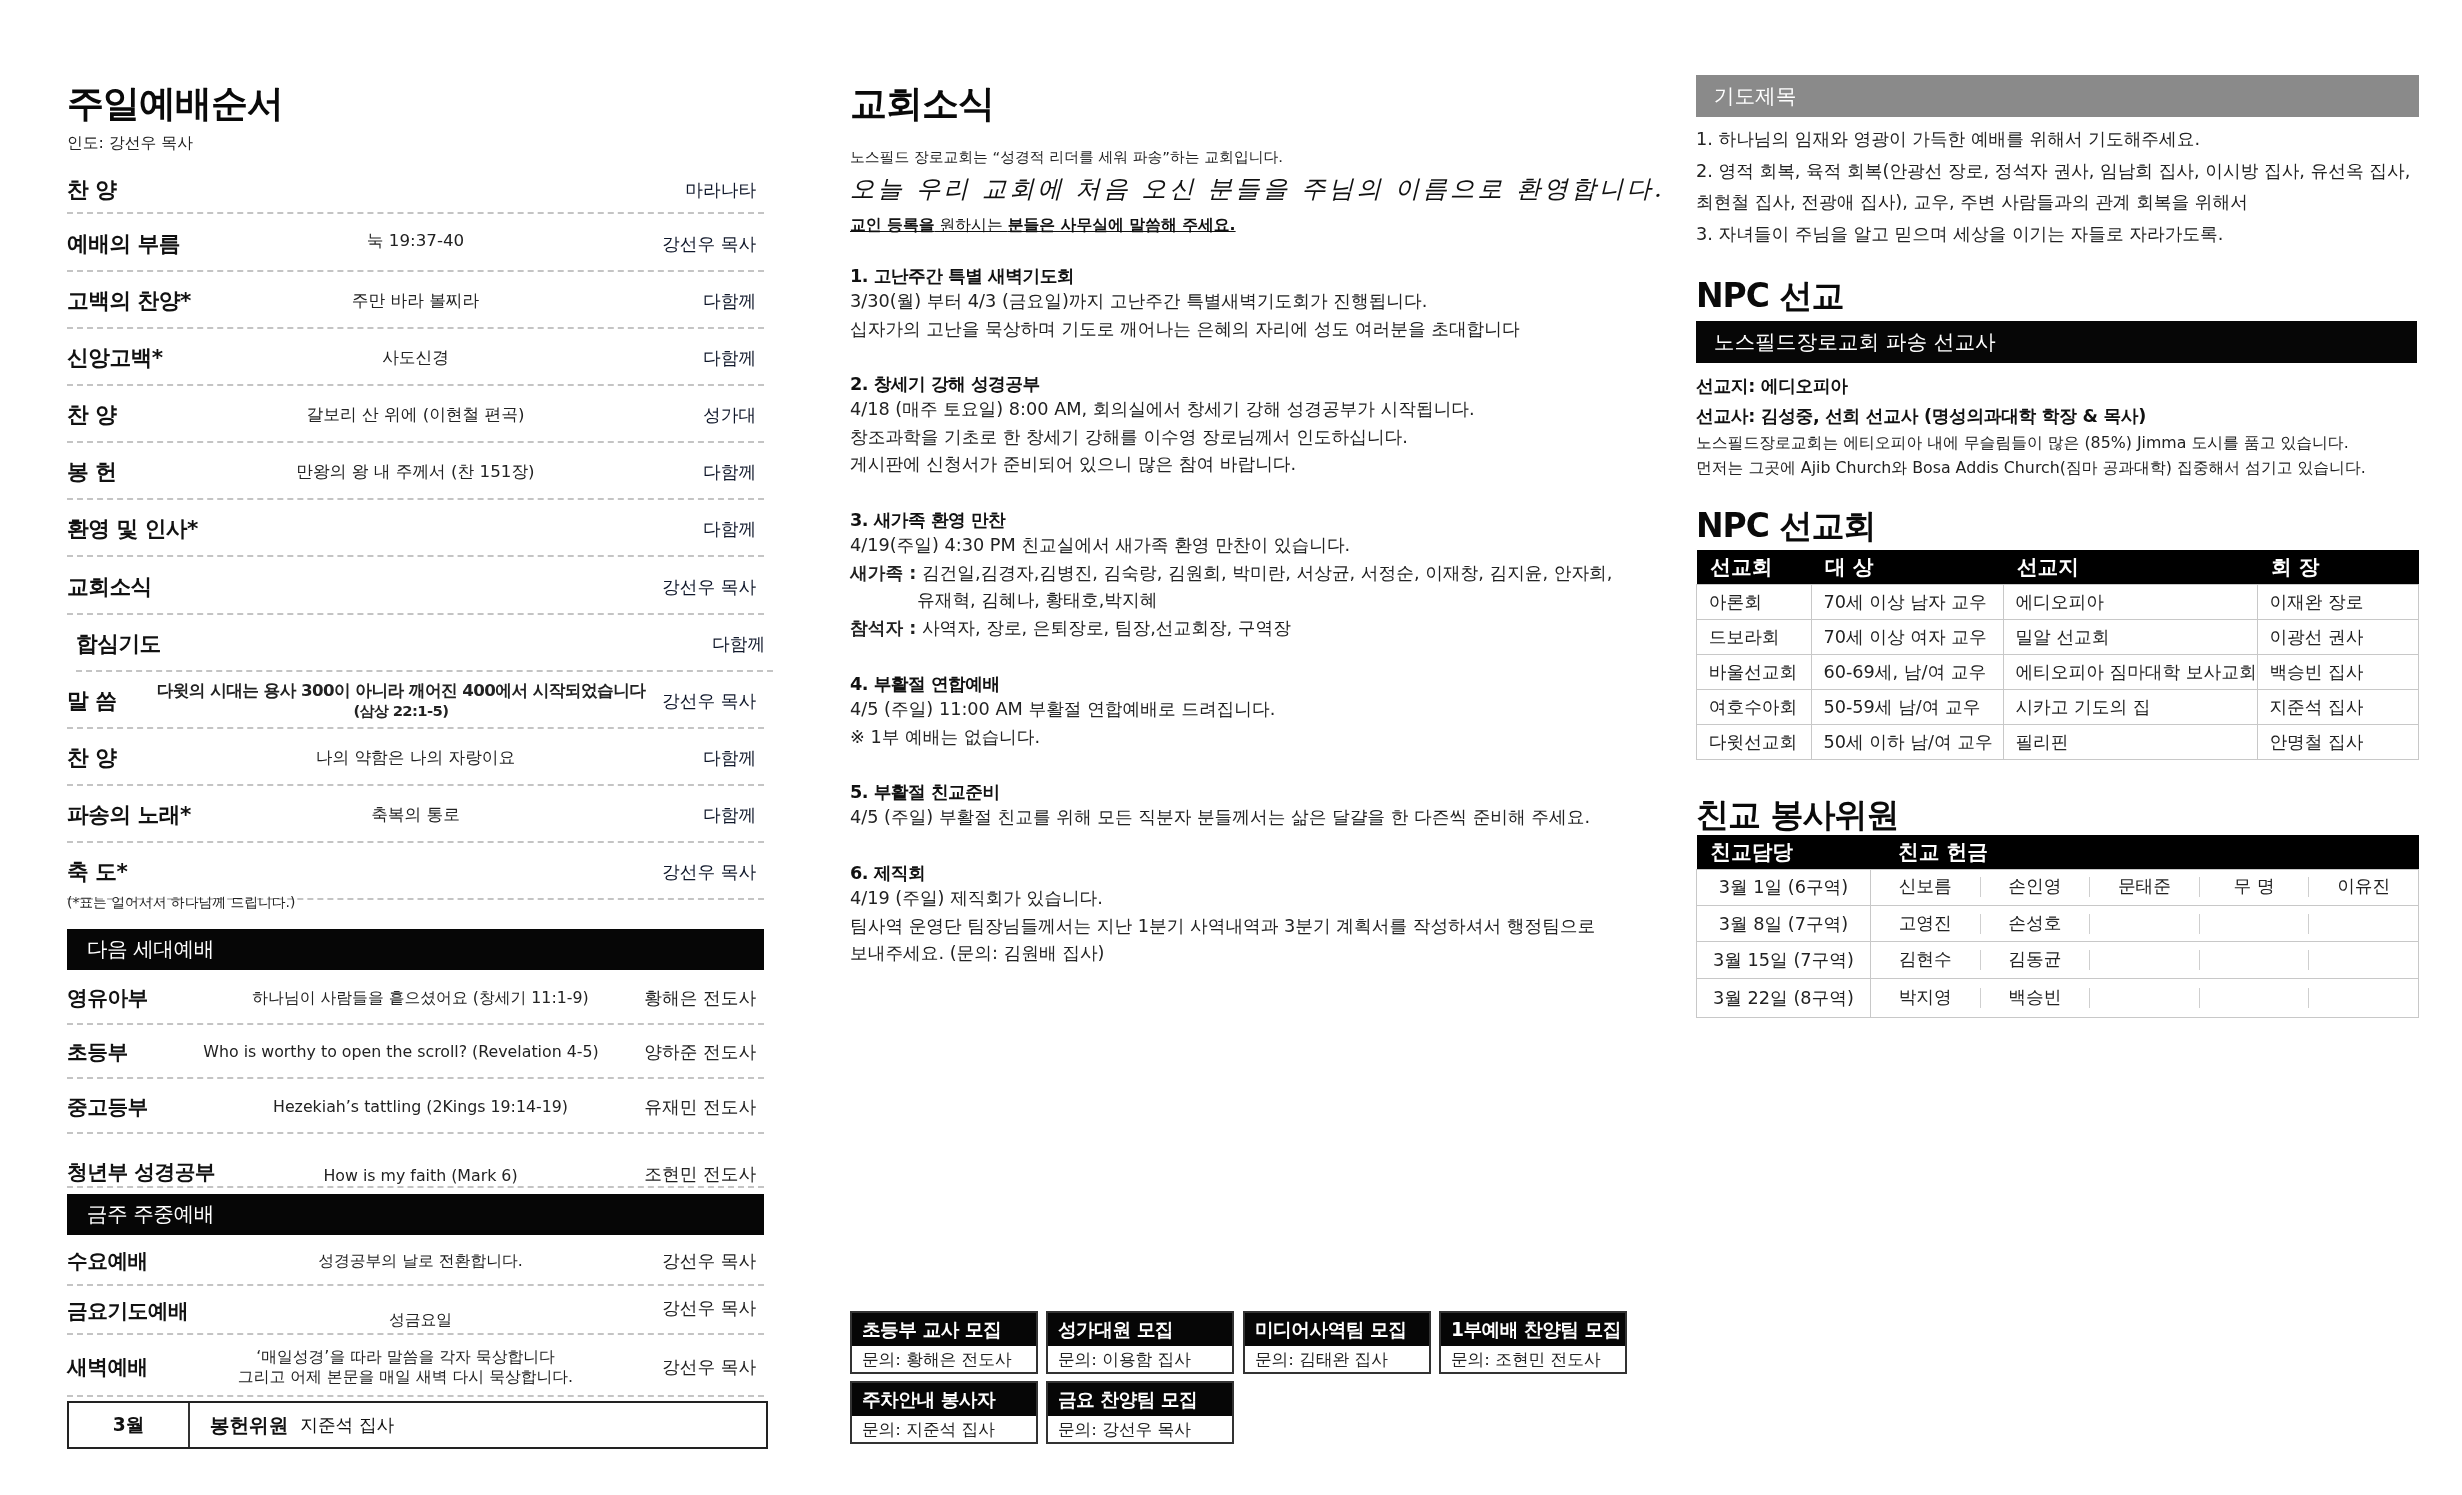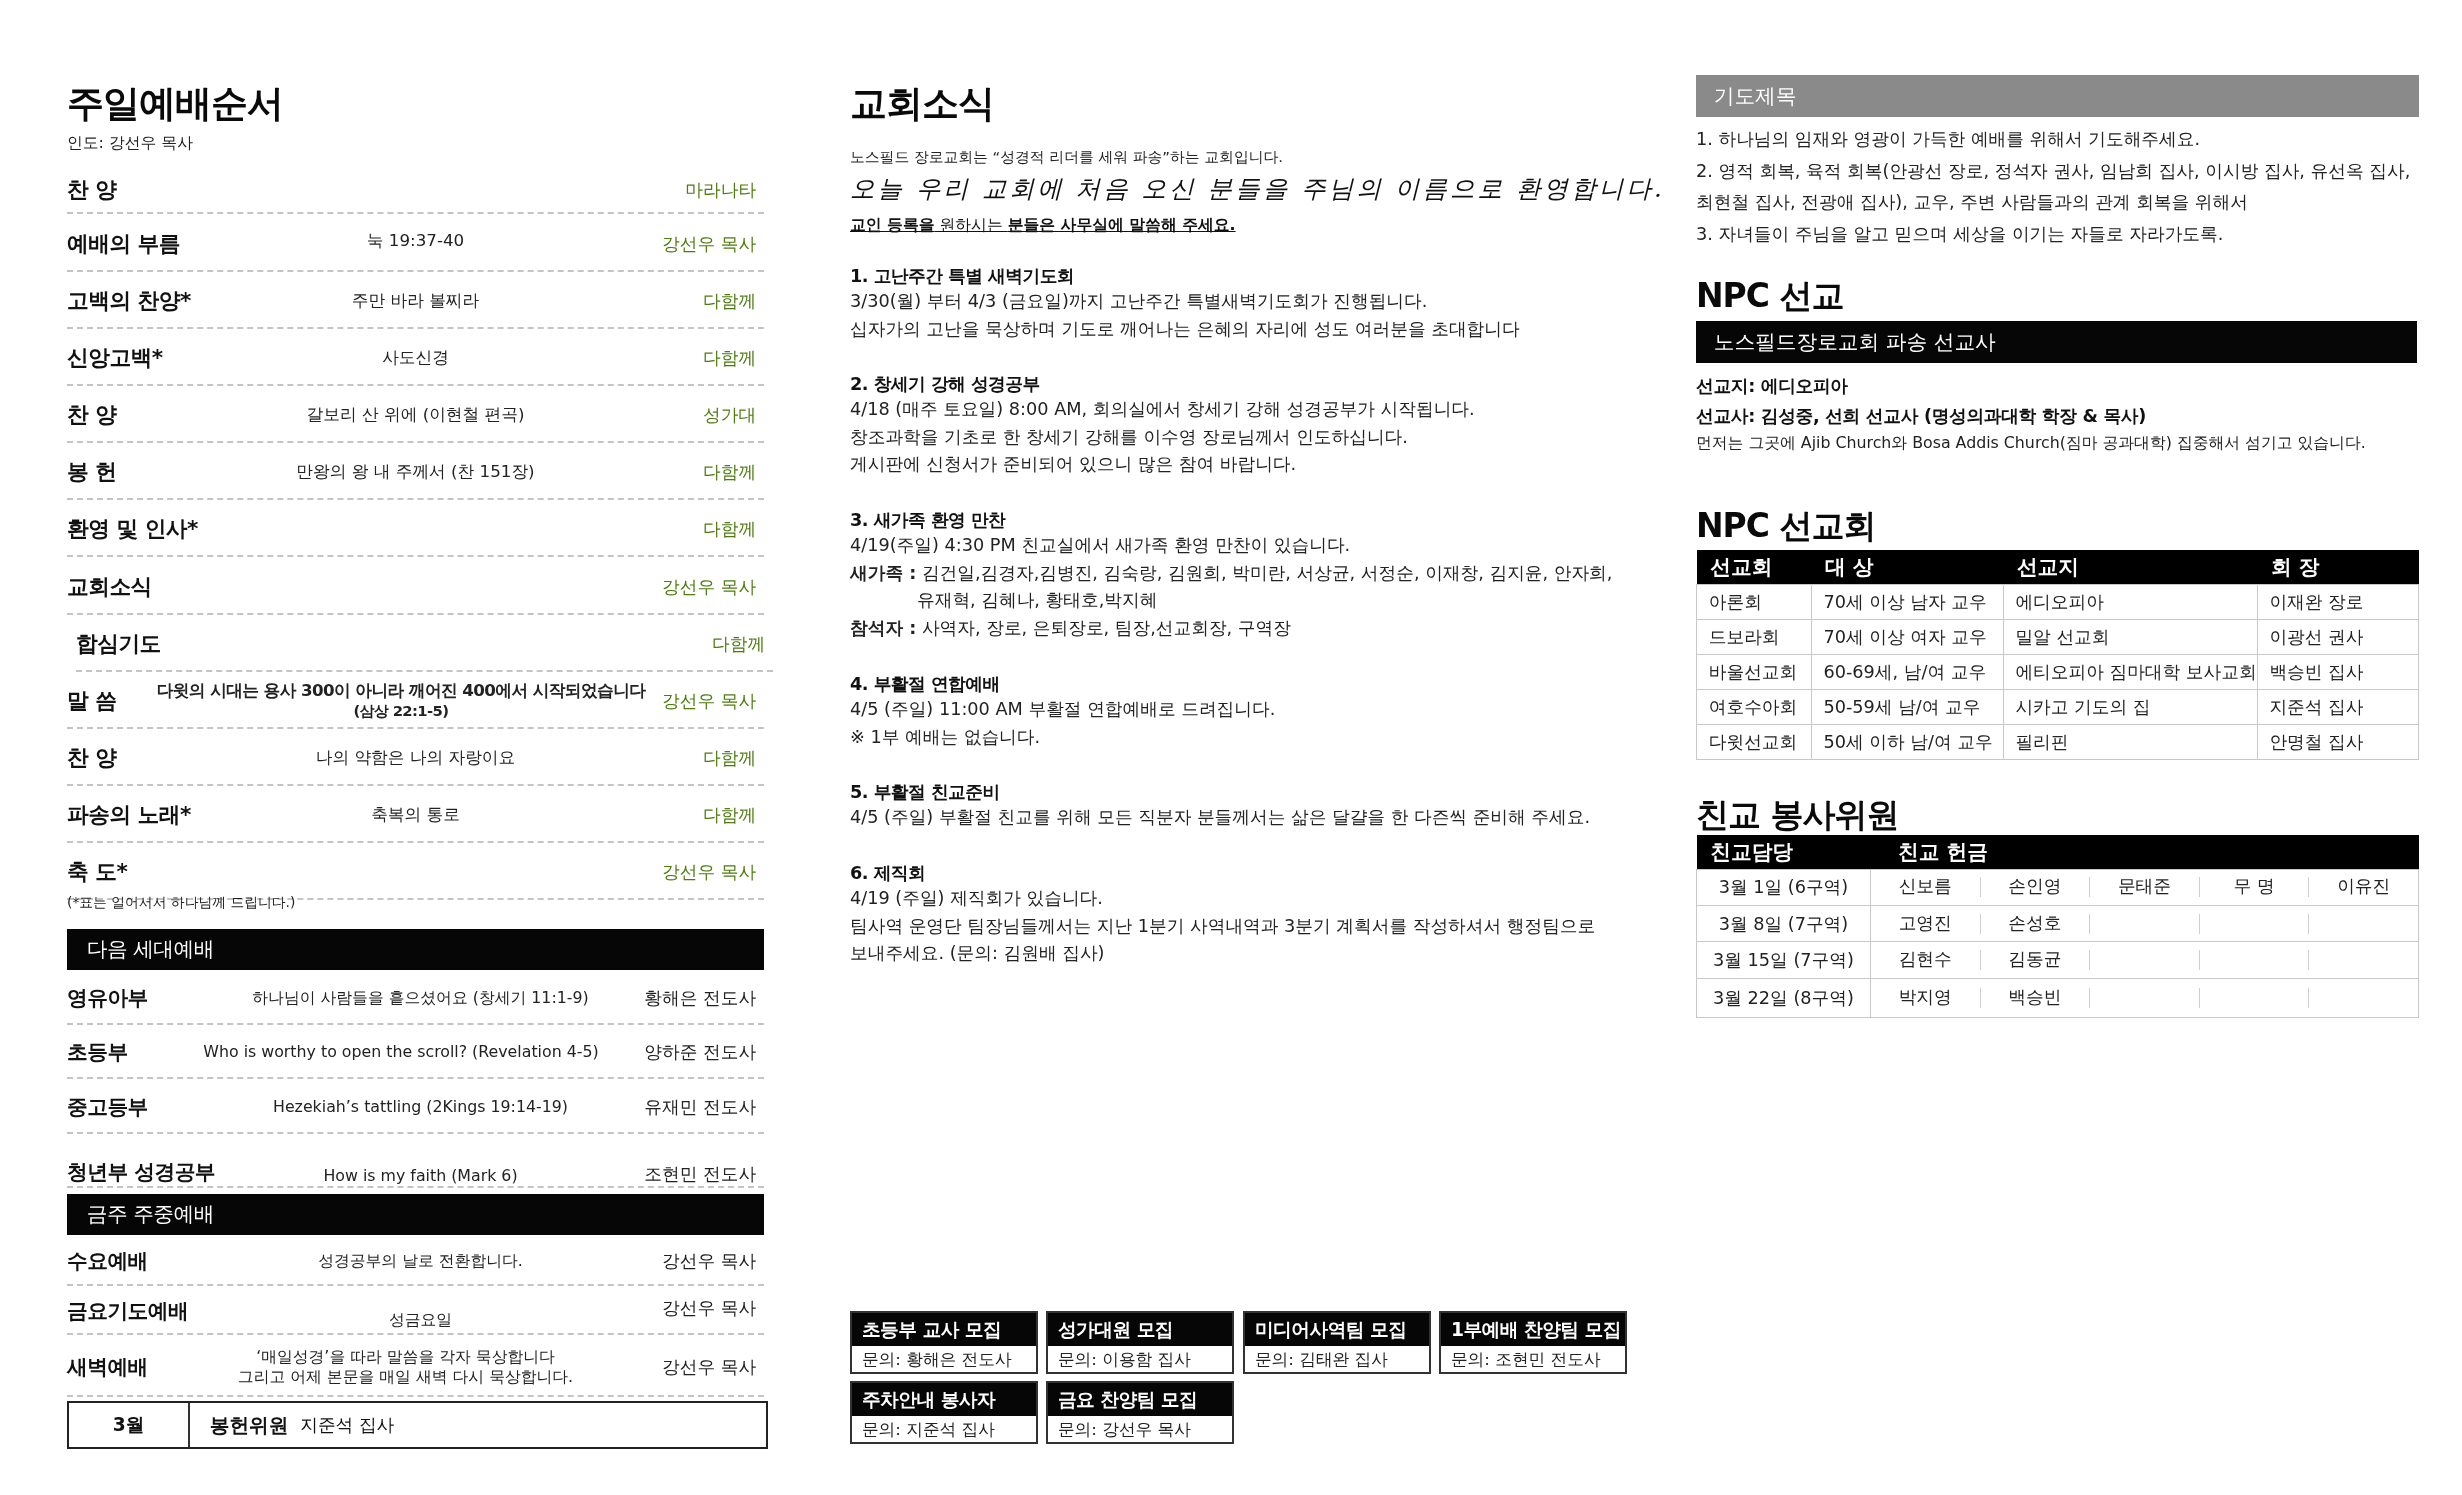--- a/index.html
+++ b/index.html
@@ -9,21 +9,21 @@
 
   
   #left{left:67px;top:0;width:697px;}
   .big-title{font-size:37px;font-weight:bold;letter-spacing:-1px;color:#0a0a0a;}
   .leader{font-size:15.8px;color:#222;}
   .order-row{position:absolute;left:0;width:697px;display:flex;align-items:center;border-bottom:2px dashed #c4c4c4;}
   .order-row .lbl{font-size:21.7px;font-weight:bold;letter-spacing:-0.5px;white-space:nowrap;}
   .order-row .mid{position:absolute;left:0;right:0;text-align:center;font-size:16.7px;color:#222;white-space:nowrap;}
   .order-row .mid.bold{font-weight:bold;font-size:16.7px;letter-spacing:-0.6px;line-height:19.7px;}
   .order-row .mid .sub{display:block;font-size:14.8px;}
-  .order-row .rt{position:absolute;right:7.9px;font-size:17.7px;color:#4d7c0f;white-space:nowrap;}
+  .order-row .rt{position:absolute;right:7.9px;font-size:17.7px;color:#0f172a;white-space:nowrap;}
   .note{font-size:13.8px;color:#222;}
   .bar-black{position:absolute;left:0;width:697px;height:41px;background:#060606;color:#fff;font-size:20.7px;padding-left:19.7px;line-height:41px;letter-spacing:-0.5px;}
   .sub-row{position:absolute;left:0;width:697px;border-bottom:2px dashed #c4c4c4;display:flex;align-items:center;}
   .sub-row .lbl{font-size:20.7px;font-weight:bold;letter-spacing:-0.5px;white-space:nowrap;}
   .sub-row .mid{position:absolute;left:148px;right:138px;text-align:center;font-size:15.8px;color:#222;white-space:nowrap;line-height:19.7px;}
   .sub-row .rt{position:absolute;right:7.9px;font-size:17.7px;color:#222;white-space:nowrap;}
   .offer-box{position:absolute;left:0;top:1401px;width:701px;height:48px;border:2px solid #222;display:flex;}
   .offer-box .month{width:121px;border-right:2px solid #333;display:flex;align-items:center;justify-content:center;font-weight:bold;font-size:18.7px;}
   .offer-box .info{display:flex;align-items:center;padding-left:19.7px;font-size:17.7px;}
   .offer-box .info b{font-size:19.7px;margin-right:11.8px;}
@@ -266,20 +266,21 @@
     <div class="prayer-line">2. 영적 회복, 육적 회복(안광선 장로, 정석자 권사, 임남희 집사, 이시방 집사, 유선옥 집사,</div>
     <div class="prayer-line">최현철 집사, 전광애 집사), 교우, 주변 사람들과의 관계 회복을 위해서</div>
     <div class="prayer-line">3. 자녀들이 주님을 알고 믿으며 세상을 이기는 자들로 자라가도록.</div>
   </div>
 
   <div class="abs sec-title" style="top:274px;left:0;">NPC 선교</div>
   <div class="black-bar" style="top:321px;">노스필드장로교회 파송 선교사</div>
   <div class="abs" style="top:372px;left:0;">
     <div class="mission-b" style="line-height:29.6px;">선교지: 에디오피아</div>
     <div class="mission-b" style="line-height:29.6px;">선교사: 김성중, 선희 선교사 (명성의과대학 학장 &amp; 목사)</div>
+    <div class="mission-p">노스필드장로교회는 에티오피아 내에 무슬림들이 많은 (85%) Jimma 도시를 품고 있습니다.</div>
     <div class="mission-p">먼저는 그곳에 Ajib Church와 Bosa Addis Church(짐마 공과대학) 집중해서 섬기고 있습니다.</div>
   </div>
 
   <div class="abs sec-title" style="top:504px;left:0;">NPC 선교회</div>
   <table style="top:550px;">
     <colgroup>
         <col style="width:116px">
         <col style="width:193px">
         <col style="width:246px">
         <col style="width:167px">

